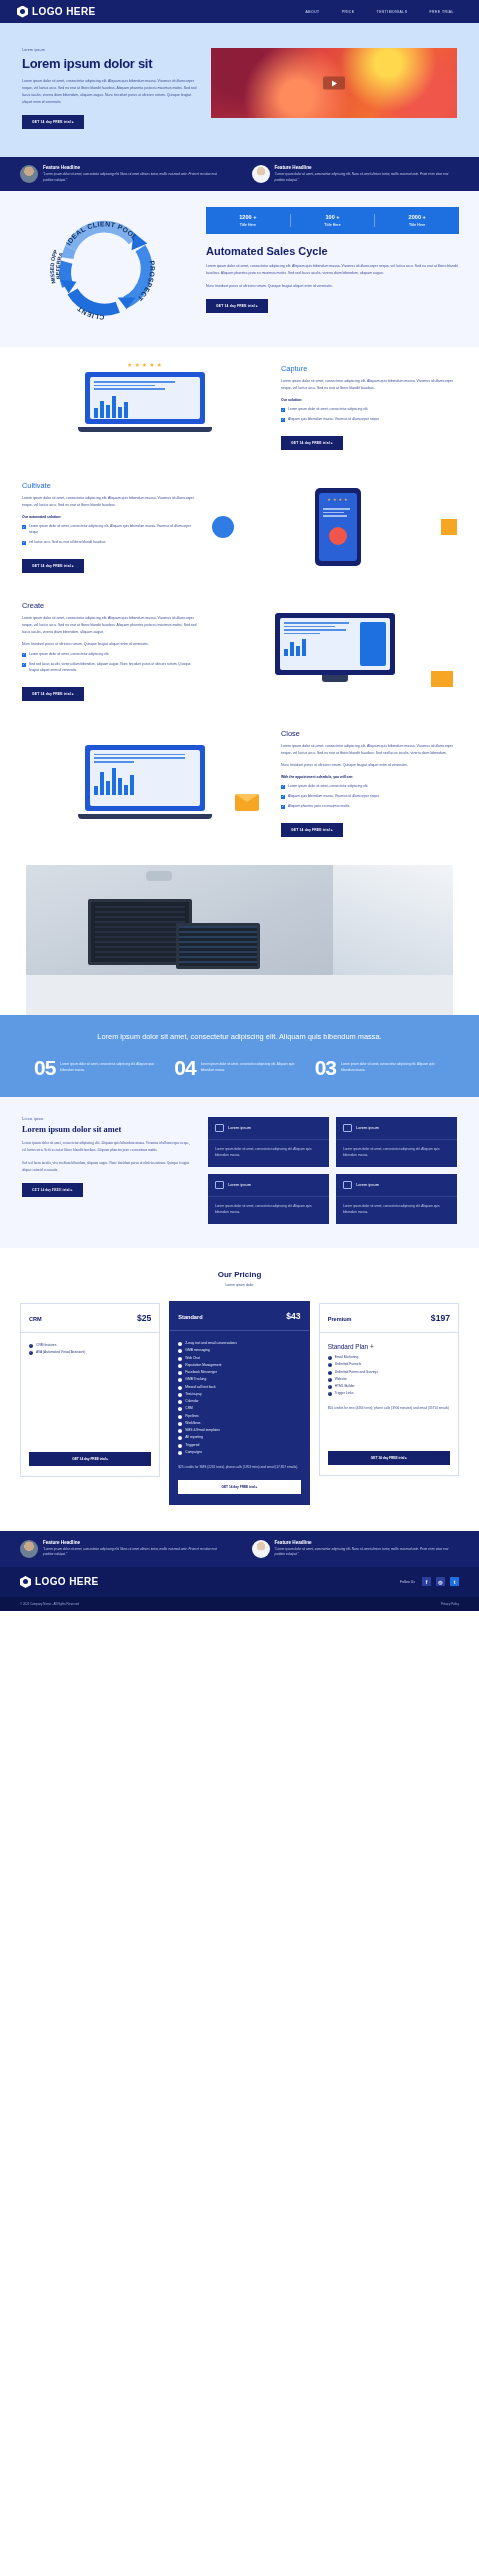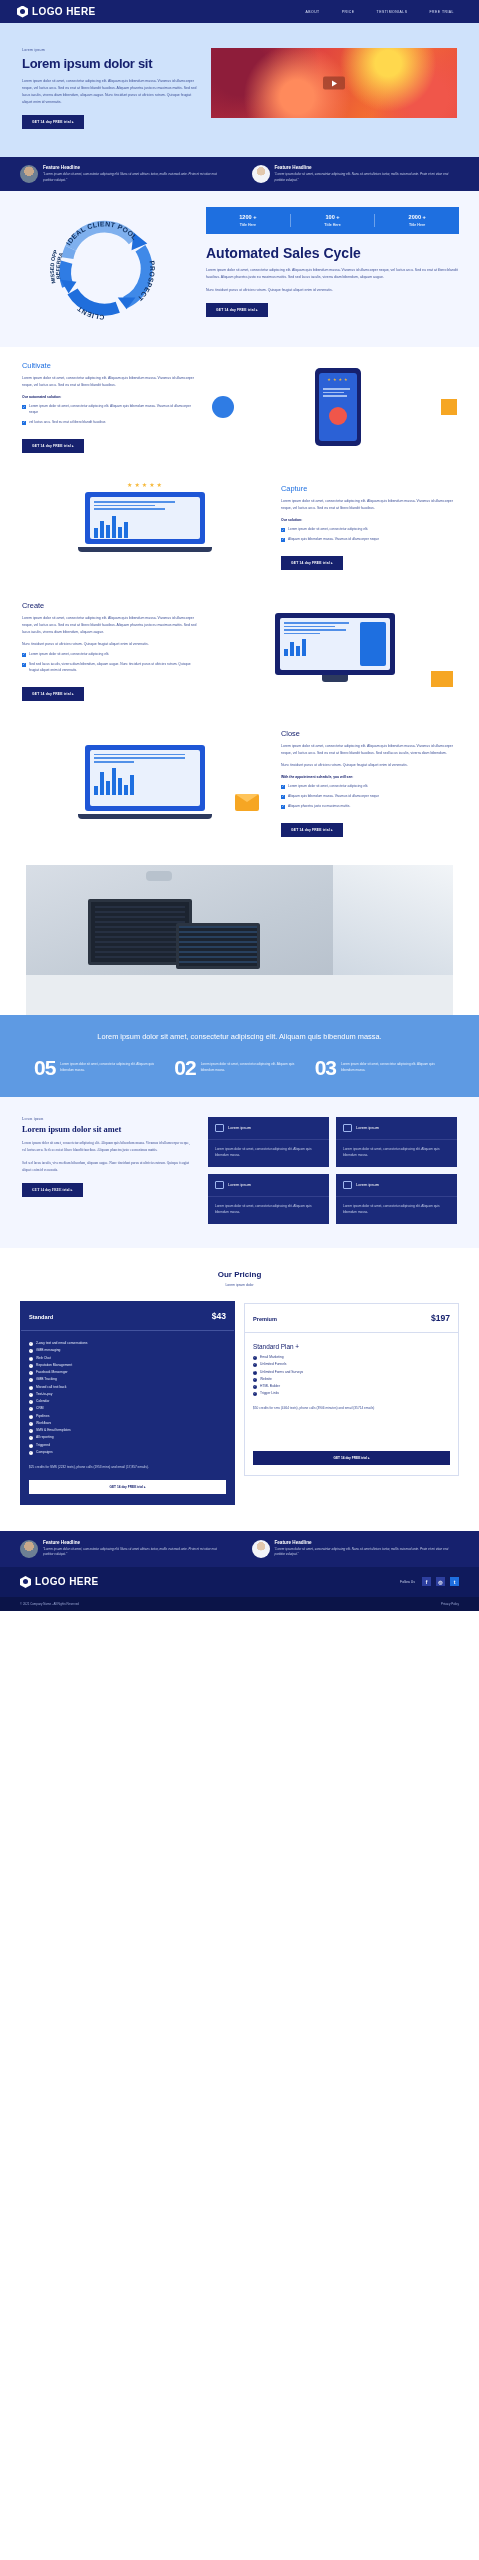--- a/index.html
+++ b/index.html
@@ -71,21 +71,21 @@
   .cycle-sec { background:#f3f6ff; padding:16px 20px 22px; display:flex; gap:18px; }
   .cycle-left { width:168px; display:flex; align-items:center; justify-content:center; }
   .ring { position:relative; width:118px; height:118px; }
   .ring svg { width:118px; height:118px; }
   .stats { background:#1e6fe0; display:flex; padding:7px 0; margin-bottom:11px; }
   .stat { flex:1; text-align:center; border-right:1px solid rgba(255,255,255,.35); }
   .stat:last-child { border-right:none; }
   .stat b { display:block; color:#fff; font-size:5.6px; }
   .stat span { display:block; color:#dce9fb; font-size:3.6px; font-weight:bold; margin-top:3px; }
   .cycle-right { flex:1; }
-  .cycle-right h2 { font-size:14px; color:#16216e; margin-bottom:6px; }
+  .cycle-right h2 { font-size:11px; color:#16216e; margin-bottom:6px; }
 
   
   .feat { position:relative; padding:14px 22px; display:flex; gap:14px; align-items:center; }
   .feat.rev { flex-direction:row-reverse; }
   .feat-txt { width:176px; }
   .feat-txt h3 { font-size:7.4px; color:#1e6fe0; margin-bottom:5px; font-weight:normal; }
   .feat-txt h3.dk { color:#16216e; }
   .sub { font-size:3.4px; font-weight:bold; color:#16216e; margin:6px 0 5px; }
   .chk { display:flex; gap:3px; font-size:3.3px; color:#3c4f96; line-height:1.8; margin-bottom:4px; }
   .chk i { width:4px;height:4px;background:#1e6fe0;flex:none;margin-top:1px;
@@ -282,20 +282,68 @@
           <span>Title Here</span>
         </div>
       </div>
       <h2>Automated Sales Cycle</h2>
       <p class="body-sm">Lorem ipsum dolor sit amet, consectetur adipiscing elit. Aliquam quis bibendum massa. Vivamus id ullamcorper neque, vel luctus arcu. Sed eu erat at libero blandit faucibus. Aliquam pharetra justo eu maximus mattis. Sed sed lacus iaculis, viverra diam bibendum, aliquam augue.</p>
       <p class="body-sm" style="margin-top:6px">Nunc tincidunt purus ut ultricies rutrum. Quisque feugiat aliquet enim id venenatis.</p>
       <a class="btn">GET 14 day FREE trial ▸</a>
     </div>
   </div>
 
+  <div class="feat">
+    <div class="feat-img">
+      <div class="illu">
+        <div class="stars">
+            <i>★</i>
+            <i>★</i>
+            <i>★</i>
+            <i>★</i>
+            <i>★</i>
+          </div>
+        <div class="laptop" style="height:62px">
+          <div class="scr">
+              <div class="inner">
+            <div class="lines">
+                  <span style="width:80%"></span>
+                  <span style="width:60%"></span>
+                  <span style="width:70%"></span>
+                </div>
+            <div class="bars">
+                  <span style="height:40%"></span>
+                  <span style="height:70%"></span>
+                  <span style="height:55%"></span>
+                  <span style="height:90%"></span>
+                  <span style="height:45%"></span>
+                  <span style="height:65%"></span>
+                </div>
+          </div>
+            </div>
+          <div class="base"></div>
+        </div>
+      </div>
+    </div>
+    <div class="feat-txt">
+      <h3>Capture</h3>
+      <p class="body-sm">Lorem ipsum dolor sit amet, consectetur adipiscing elit. Aliquam quis bibendum massa. Vivamus id ullamcorper neque, vel luctus arcu. Sed eu erat at libero blandit faucibus.</p>
+      <div class="sub">Our solution:</div>
+      <div class="chk">
+          <i>✓</i>
+          <span>Lorem ipsum dolor sit amet, consectetur adipiscing elit.</span>
+        </div>
+      <div class="chk">
+          <i>✓</i>
+          <span>Aliquam quis bibendum massa. Vivamus id ullamcorper neque</span>
+        </div>
+      <a class="btn">GET 14 day FREE trial ▸</a>
+    </div>
+  </div>
+
   <div class="feat rev">
     <div class="feat-img">
       <div class="illu" style="display:flex;align-items:center;justify-content:center;gap:6px">
         <div style="width:22px;height:22px;border-radius:50%;background:#2f7ce4"></div>
         <div class="phone">
             <div class="ps">
           <div class="stars" style="margin-bottom:6px">
                 <i style="font-size:4px">★</i>
                 <i style="font-size:4px">★</i>
                 <i style="font-size:4px">★</i>
@@ -316,68 +364,20 @@
       <h3>Cultivate</h3>
       <p class="body-sm">Lorem ipsum dolor sit amet, consectetur adipiscing elit. Aliquam quis bibendum massa. Vivamus id ullamcorper neque, vel luctus arcu. Sed eu erat at libero blandit faucibus.</p>
       <div class="sub">Our automated solution:</div>
       <div class="chk">
           <i>✓</i>
           <span>Lorem ipsum dolor sit amet, consectetur adipiscing elit. Aliquam quis bibendum massa. Vivamus id ullamcorper neque</span>
         </div>
       <div class="chk">
           <i>✓</i>
           <span>vel luctus arcu. Sed eu erat at libero blandit faucibus</span>
-        </div>
-      <a class="btn">GET 14 day FREE trial ▸</a>
-    </div>
-  </div>
-
-  <div class="feat">
-    <div class="feat-img">
-      <div class="illu">
-        <div class="stars">
-            <i>★</i>
-            <i>★</i>
-            <i>★</i>
-            <i>★</i>
-            <i>★</i>
-          </div>
-        <div class="laptop" style="height:62px">
-          <div class="scr">
-              <div class="inner">
-            <div class="lines">
-                  <span style="width:80%"></span>
-                  <span style="width:60%"></span>
-                  <span style="width:70%"></span>
-                </div>
-            <div class="bars">
-                  <span style="height:40%"></span>
-                  <span style="height:70%"></span>
-                  <span style="height:55%"></span>
-                  <span style="height:90%"></span>
-                  <span style="height:45%"></span>
-                  <span style="height:65%"></span>
-                </div>
-          </div>
-            </div>
-          <div class="base"></div>
-        </div>
-      </div>
-    </div>
-    <div class="feat-txt">
-      <h3>Capture</h3>
-      <p class="body-sm">Lorem ipsum dolor sit amet, consectetur adipiscing elit. Aliquam quis bibendum massa. Vivamus id ullamcorper neque, vel luctus arcu. Sed eu erat at libero blandit faucibus.</p>
-      <div class="sub">Our solution:</div>
-      <div class="chk">
-          <i>✓</i>
-          <span>Lorem ipsum dolor sit amet, consectetur adipiscing elit.</span>
-        </div>
-      <div class="chk">
-          <i>✓</i>
-          <span>Aliquam quis bibendum massa. Vivamus id ullamcorper neque</span>
         </div>
       <a class="btn">GET 14 day FREE trial ▸</a>
     </div>
   </div>
 
   <div class="feat rev">
     <div class="feat-img">
       <div class="illu">
         <div class="monitor" style="margin-top:8px">
           <div class="m">
@@ -484,21 +484,21 @@
   </div>
 
   <div class="blue-band">
     <h2>Lorem ipsum dolor sit amet, consectetur adipiscing elit. Aliquam quis bibendum massa.</h2>
     <div class="nums">
       <div class="num">
         <b>05</b>
         <p>Lorem ipsum dolor sit amet, consectetur adipiscing elit. Aliquam quis bibendum massa.</p>
       </div>
       <div class="num">
-        <b>02</b>
+        <b>04</b>
         <p>Lorem ipsum dolor sit amet, consectetur adipiscing elit. Aliquam quis bibendum massa.</p>
       </div>
       <div class="num">
         <b>03</b>
         <p>Lorem ipsum dolor sit amet, consectetur adipiscing elit. Aliquam quis bibendum massa.</p>
       </div>
     </div>
   </div>
 
   <div class="cards-sec">
@@ -539,20 +539,38 @@
         <p>Lorem ipsum dolor sit amet, consectetur adipiscing elit. Aliquam quis bibendum massa.</p>
       </div>
     </div>
   </div>
 
   <div class="pricing">
     <h2>Our Pricing</h2>
     <div class="psub">Lorem ipsum dolor</div>
     <div class="plans">
 
+      <div class="plan">
+        <div class="plan-h">
+          <span class="nm">CRM</span>
+          <span class="pr">$25</span>
+        </div>
+        <div class="plan-b">
+          <div class="li">
+              <i>✓</i>
+              <span>CRM features</span>
+            </div>
+          <div class="li">
+              <i>✓</i>
+              <span>AVA (Automated Virtual Assistant)</span>
+            </div>
+          <div style="height:84px"></div>
+          <a class="pbtn">GET 14 day FREE trial ▸</a>
+        </div>
+      </div>
 
       <div class="plan hl">
         <div class="plan-h">
           <span class="nm">Standard</span>
           <span class="pr">$43</span>
         </div>
         <div class="plan-b">
           <div class="li">
               <i>✓</i>
               <span>2-way text and email conversations</span>

